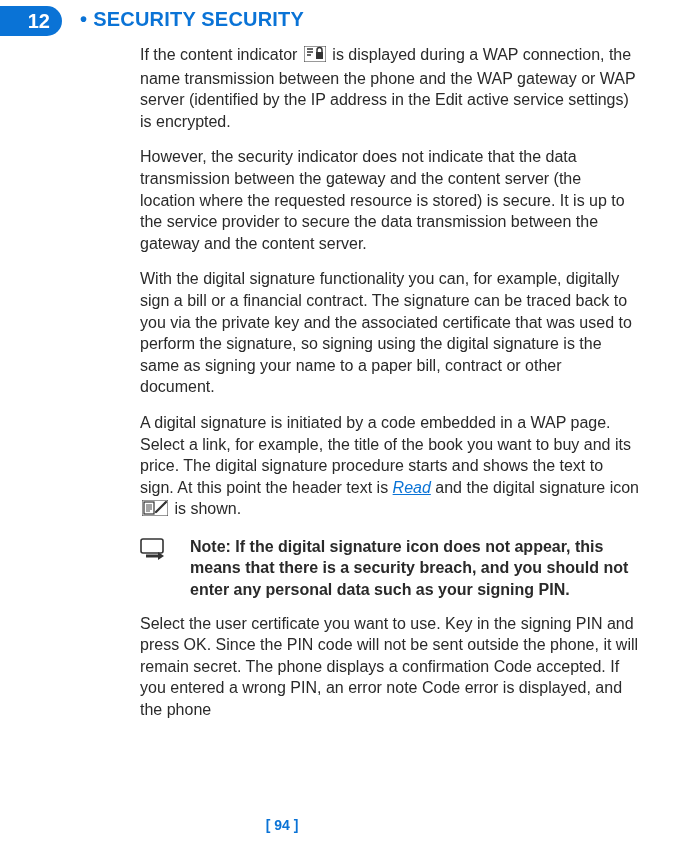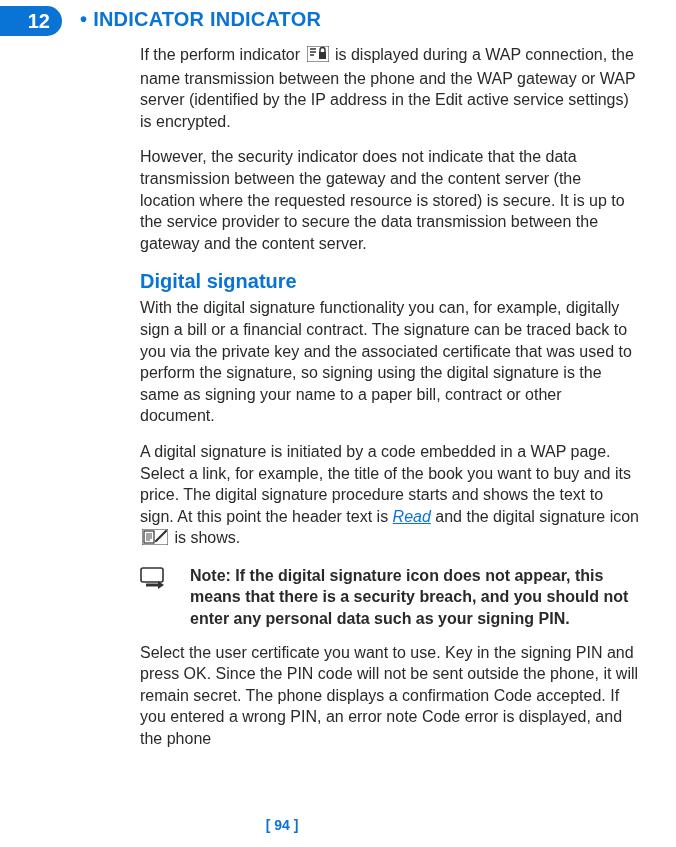--- a/index.html
+++ b/index.html
@@ -98,48 +98,47 @@
 </head>
 <body>
 
 <div class="page">
 
   <div class="chapter-badge">
     <span>12</span>
   </div>
 
   <div class="h1">
-    <span class="bullet">•</span><span>INDICATOR INDICATOR</span>
+    <span class="bullet">•</span><span>SECURITY SECURITY</span>
   </div>
 
   <div class="content">
 
     <p class="para">
-      <span>If the perform indicator </span><span class="inline-icon"><svg width="22" height="16" viewBox="0 0 22 16">
+      <span>If the content indicator </span><span class="inline-icon"><svg width="22" height="16" viewBox="0 0 22 16">
             <rect x="0" y="0" width="22" height="16" fill="#fff" stroke="#333" stroke-width="1"></rect>
             <rect x="12" y="6" width="7" height="7" fill="#333"></rect>
             <path d="M13 6 v-2 a2.5 2.5 0 0 1 5 0 v2" fill="none" stroke="#333" stroke-width="1.5"></path>
             <path d="M3 3 L9 3 M3 6 L9 6 M3 9 L7 9" stroke="#333" stroke-width="1.3"></path>
           </svg></span><span> is displayed during a WAP connection, the name transmission between the phone and the WAP gateway or WAP server (identified by the IP address in the Edit active service settings) is encrypted.</span>
     </p>
 
     <p class="para">However, the security  indicator does not indicate that the data transmission between the gateway and the content server (the location where the requested resource is stored) is secure. It is up to the service provider to secure the data transmission between the gateway and the content server.</p>
 
-    <div class="h2">Digital signature</div>
 
     <p class="para">With the digital signature functionality you can, for example, digitally sign a bill or a financial contract. The signature can be traced back to you via the private key and the associated certificate that was used to perform the signature, so signing using the digital signature is the same as signing your name to a paper bill, contract or other document.</p>
 
     <p class="para">
       <span>A digital signature is initiated by a code embedded in a WAP page. Select a link, for example, the title of the book you want to buy and its price. The digital signature procedure starts and shows the text to sign. At this point the header text is </span><span class="italic-blue">Read</span><span> and the digital signature icon </span><span class="inline-icon"><svg width="26" height="16" viewBox="0 0 26 16">
             <rect x="0" y="0" width="26" height="16" fill="#fff" stroke="#333" stroke-width="1"></rect>
             <rect x="2" y="2" width="10" height="12" fill="none" stroke="#333" stroke-width="1.2"></rect>
             <path d="M4 5 L10 5 M4 7 L10 7 M4 9 L10 9 M4 11 L8 11" stroke="#333" stroke-width="0.9"></path>
             <path d="M14 12 L24 2" stroke="#333" stroke-width="2.2" stroke-linecap="round"></path>
             <path d="M22 2 L24 2 L24 4" fill="#333"></path>
-          </svg></span><span> is shows.</span>
+          </svg></span><span> is shown.</span>
     </p>
 
     <div class="note-block">
       <span class="note-icon">
         <svg width="28" height="22" viewBox="0 0 28 22">
             <rect x="1" y="1" width="22" height="14" rx="2" fill="#fff" stroke="#333" stroke-width="1.6"></rect>
             <path d="M6 18 L18 18" stroke="#333" stroke-width="3"></path>
             <path d="M18 14 L24 18 L18 22 Z" fill="#333"></path>
           </svg>
       </span>

